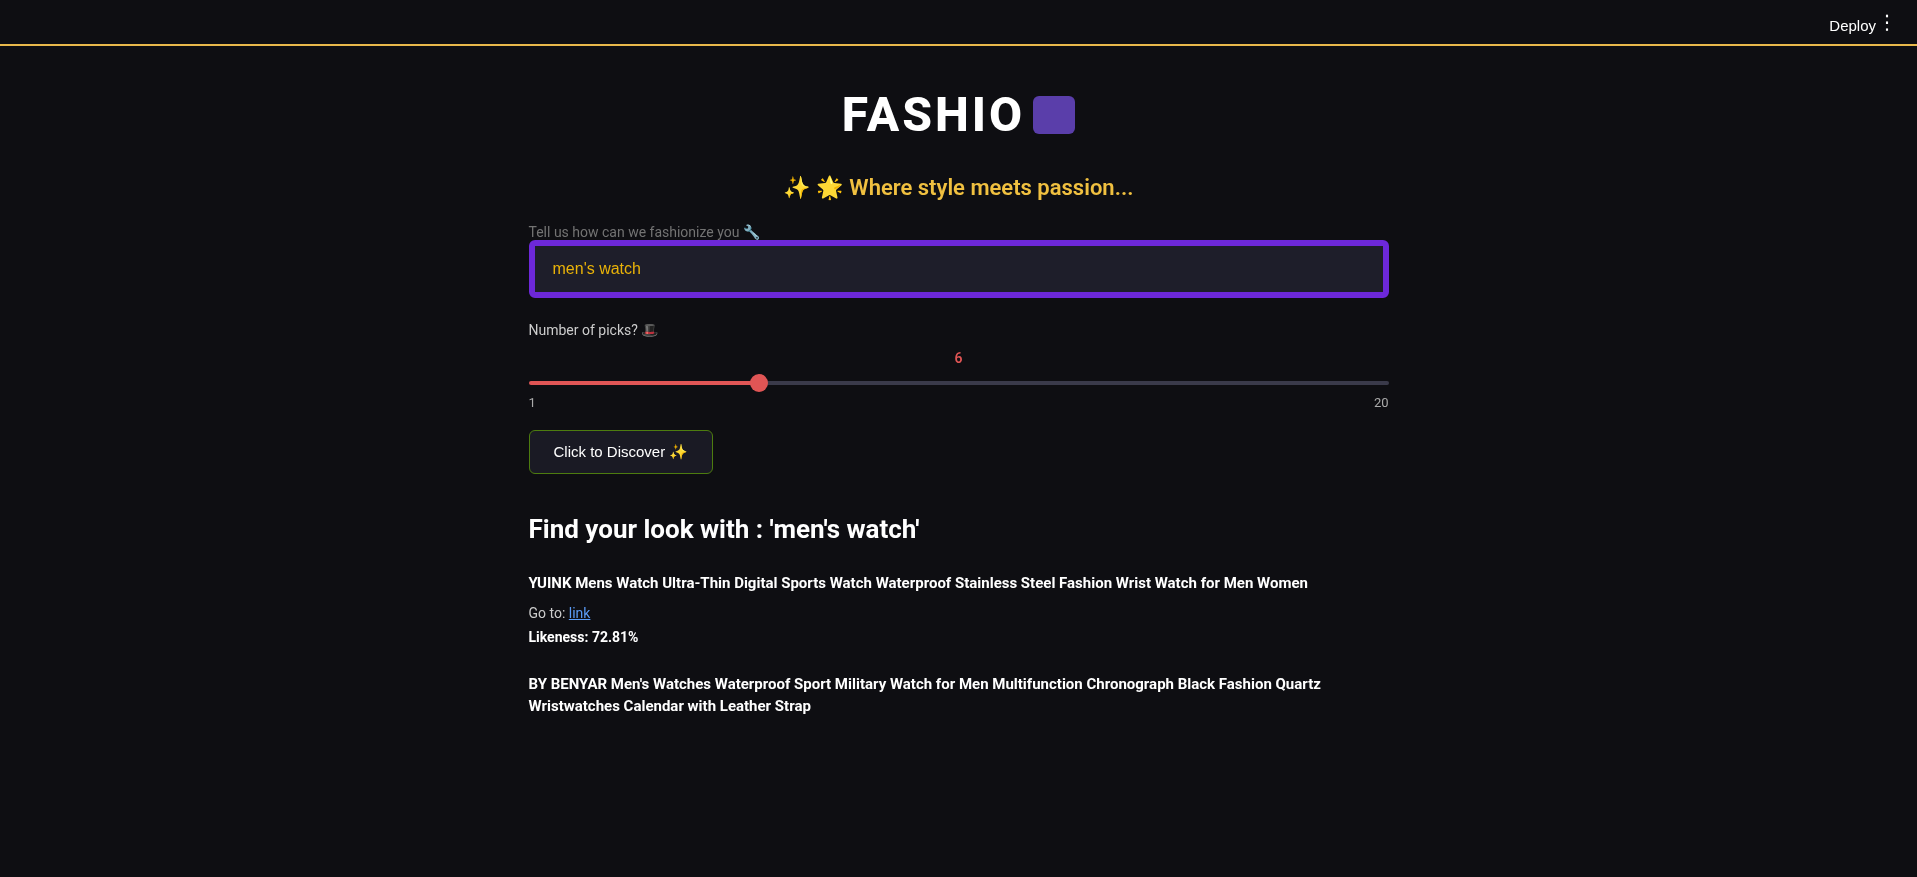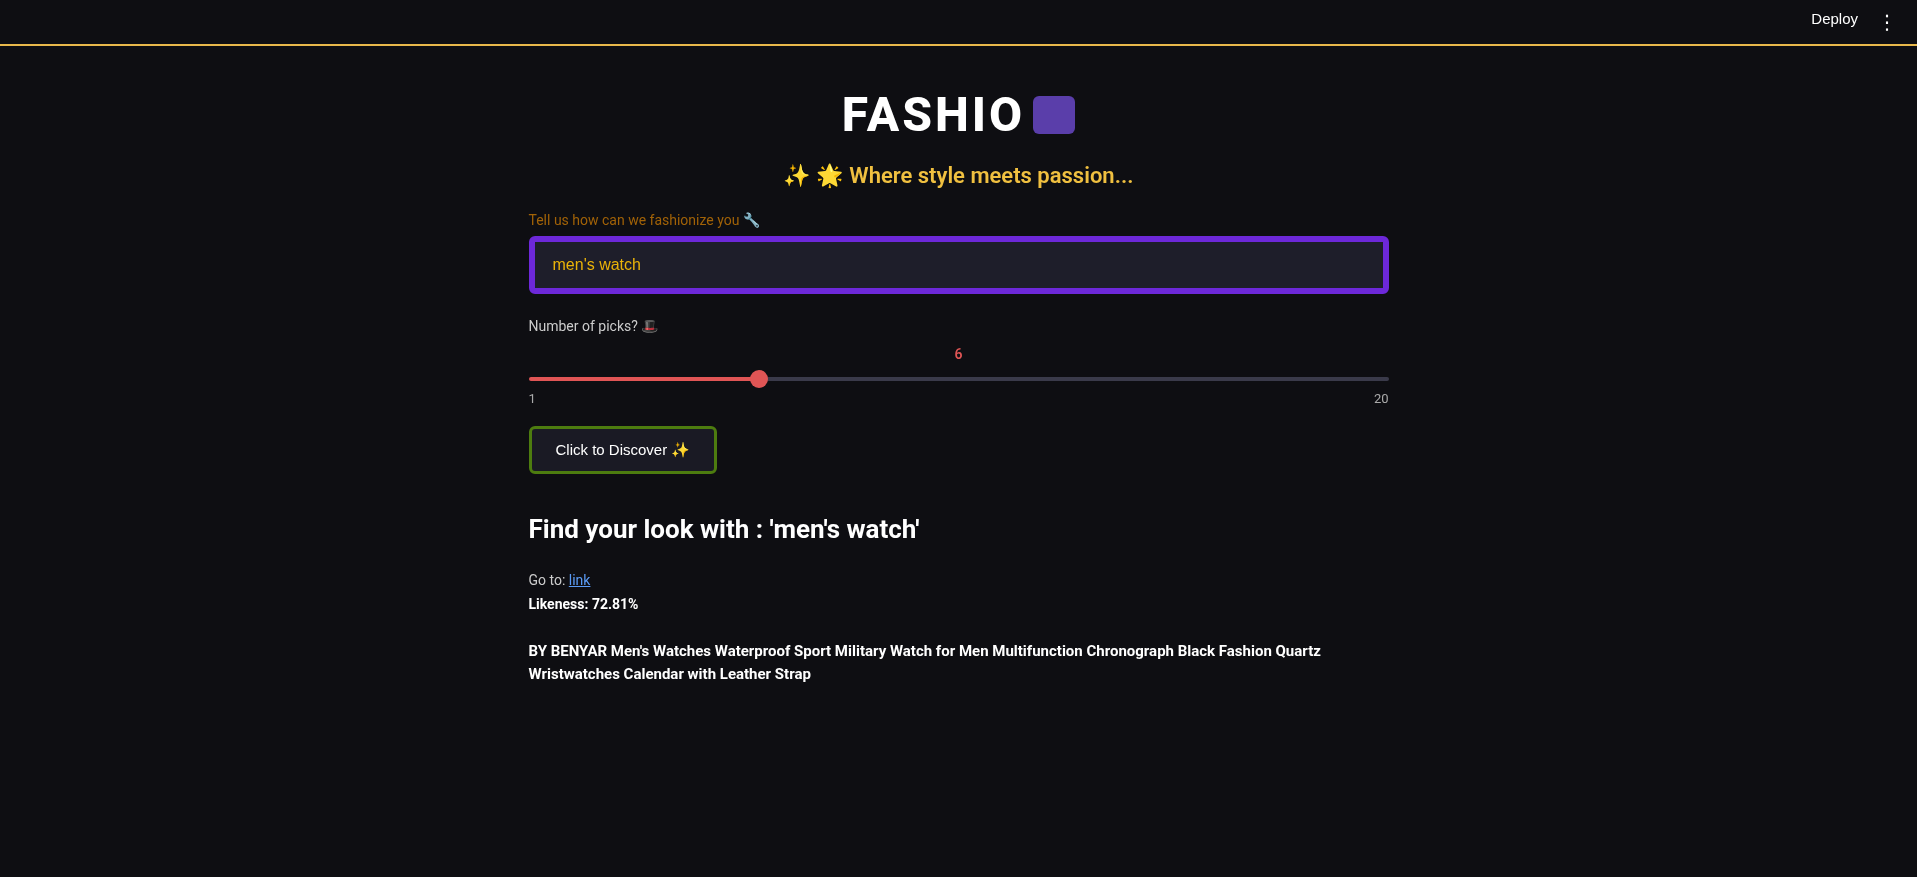--- a/index.html
+++ b/index.html
@@ -20,22 +20,22 @@
       display: flex;
       justify-content: flex-end;
       align-items: center;
       padding: 10px 20px;
       border-bottom: 2px solid #e8b84b;
       background-color: #0e0e12;
     }
 
     .top-bar-right {
       display: flex;
-      align-items: flex-start;
-      gap: 19px;
+      align-items: flex-end;
+      gap: 1px;
     }
 
     .deploy-btn {
       background: transparent;
       border: none;
       color: #ffffff;
       font-size: 15px;
       cursor: pointer;
     }
 
@@ -51,21 +51,21 @@
       max-width: 900px;
       margin: 0 auto;
       padding: 40px 20px;
     }
 
     .app-title {
       text-align: center;
       font-size: 48px;
       font-weight: 800;
       letter-spacing: 3px;
-      margin-bottom: 20px;
+      margin-bottom: 32px;
       display: flex;
       align-items: center;
       justify-content: center;
       gap: 0;
     }
 
     .hat-icon {
       display: inline-block;
       width: 42px;
       height: 38px;
@@ -79,22 +79,22 @@
     .tagline {
       text-align: center;
       font-size: 22px;
       color: #f0c040;
       font-weight: 600;
       margin-bottom: 24px;
     }
 
     .label-text {
       font-size: 14px;
-      color: #a16207;
-      margin-bottom: 8px;
+      color: #737373;
+      margin-bottom: 0;
     }
 
     .search-input {
       width: 100%;
       background-color: #1e1e2a;
       border: 6px solid #6d28d9;
       border-radius: 6px;
       padding: 14px 18px;
       color: #eab308;
       font-size: 16px;
@@ -147,21 +147,21 @@
     .slider-range-labels {
       display: flex;
       justify-content: space-between;
       font-size: 13px;
       color: #aaaaaa;
       margin-top: 6px;
     }
 
     .discover-btn {
       background-color: #1a1a24;
-      border: 3px solid #4d7c0f;
+      border: 1px solid #4d7c0f;
       color: #ffffff;
       font-size: 15px;
       padding: 12px 24px;
       border-radius: 6px;
       cursor: pointer;
       margin-bottom: 40px;
       font-weight: 500;
     }
 
     .results-heading {
@@ -232,20 +232,21 @@
       <span>1</span>
       <span>20</span>
     </div>
   </div>
 
   <button class="discover-btn">Click to Discover ✨</button>
 
   <div class="results-heading">Find your look with : 'men's watch'</div>
 
   <div class="result-item">
+    <div class="result-title">YUINK Mens Watch Ultra-Thin Digital Sports Watch Waterproof Stainless Steel Fashion Wrist Watch for Men Women</div>
     <div class="result-link-row">
       <span>Go to:</span>
       <a class="result-link" href="#">link</a>
     </div>
     <div class="result-likeness">Likeness: 72.81%</div>
   </div>
 
   <div class="result-item">
     <div class="result-title">BY BENYAR Men's Watches Waterproof Sport Military Watch for Men Multifunction Chronograph Black Fashion Quartz Wristwatches Calendar with Leather Strap</div>
   </div>

